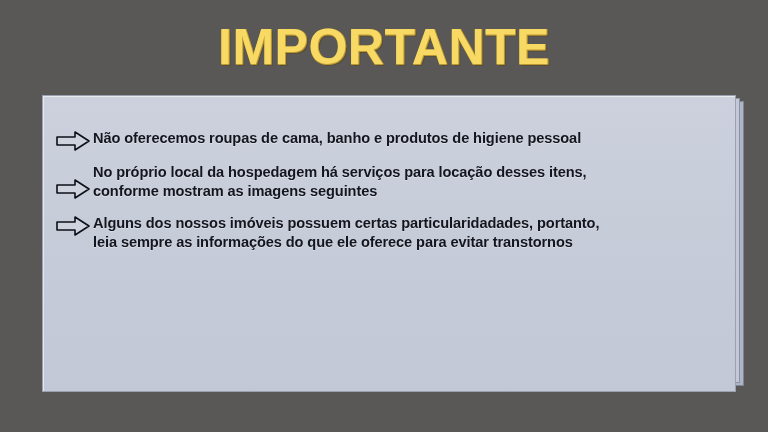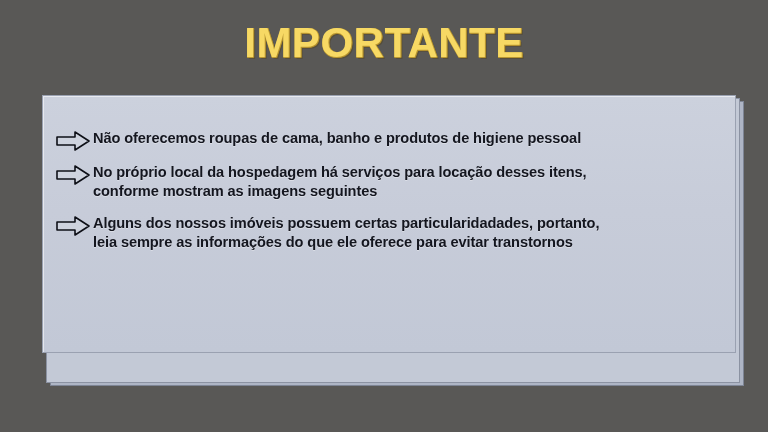--- a/index.html
+++ b/index.html
@@ -21,21 +21,21 @@
     background: #595856;
   }
 
   
   #title {
     position: absolute;
     left: 0;
     top: 22px;
     width: 768px;
     text-align: center;
-    font-size: 42px;
+    font-size: 50px;
     font-weight: bold;
     letter-spacing: 0.5px;
     color: #f7d964;
     text-shadow:
        1px 0 0 #b99731,
        0 1px 0 #b99731,
        1px 1px 0 #a8862a,
        2px 2px 0 rgba(80,60,10,0.35);
     font-family: "Liberation Sans", sans-serif;
     line-height: 1;
@@ -65,21 +65,21 @@
     background: #c3c9d6;
     border-color: #8b92a2;
   }
 
   
   #panel {
     position: absolute;
     left: 42px;
     top: 95px;
     width: 694px;
-    height: 258px;
+    height: 297px;
     box-sizing: border-box;
     background: linear-gradient(180deg, #ccd1dd 0%, #c7ccd9 45%, #c2c8d6 100%);
     border: 1px solid #9aa1b1;
     box-shadow: inset 1px 1px 0 rgba(255,255,255,0.55);
     overflow: hidden;
   }
 
   #bullet-list {
     position: absolute;
     left: 12px;
@@ -109,21 +109,21 @@
     font-size: 14.6px;
     font-weight: bold;
     color: #14161f;
     line-height: 1.27;
     letter-spacing: -0.1px;
     white-space: pre-line;
     text-shadow: 0 1px 0 rgba(255,255,255,0.35);
   }
 
   
-  .row-gap-lg { margin-bottom: 14px; }
+  .row-gap-lg { margin-bottom: 14px; align-items: flex-end; }
   .row-gap-xl { margin-bottom: 16px; }
 </style>
 </head>
 <body>
 
 <div id="slide">
 
   <div id="title">IMPORTANTE</div>
 
   <div id="panel-layer-2" class="panel-layer"></div>

